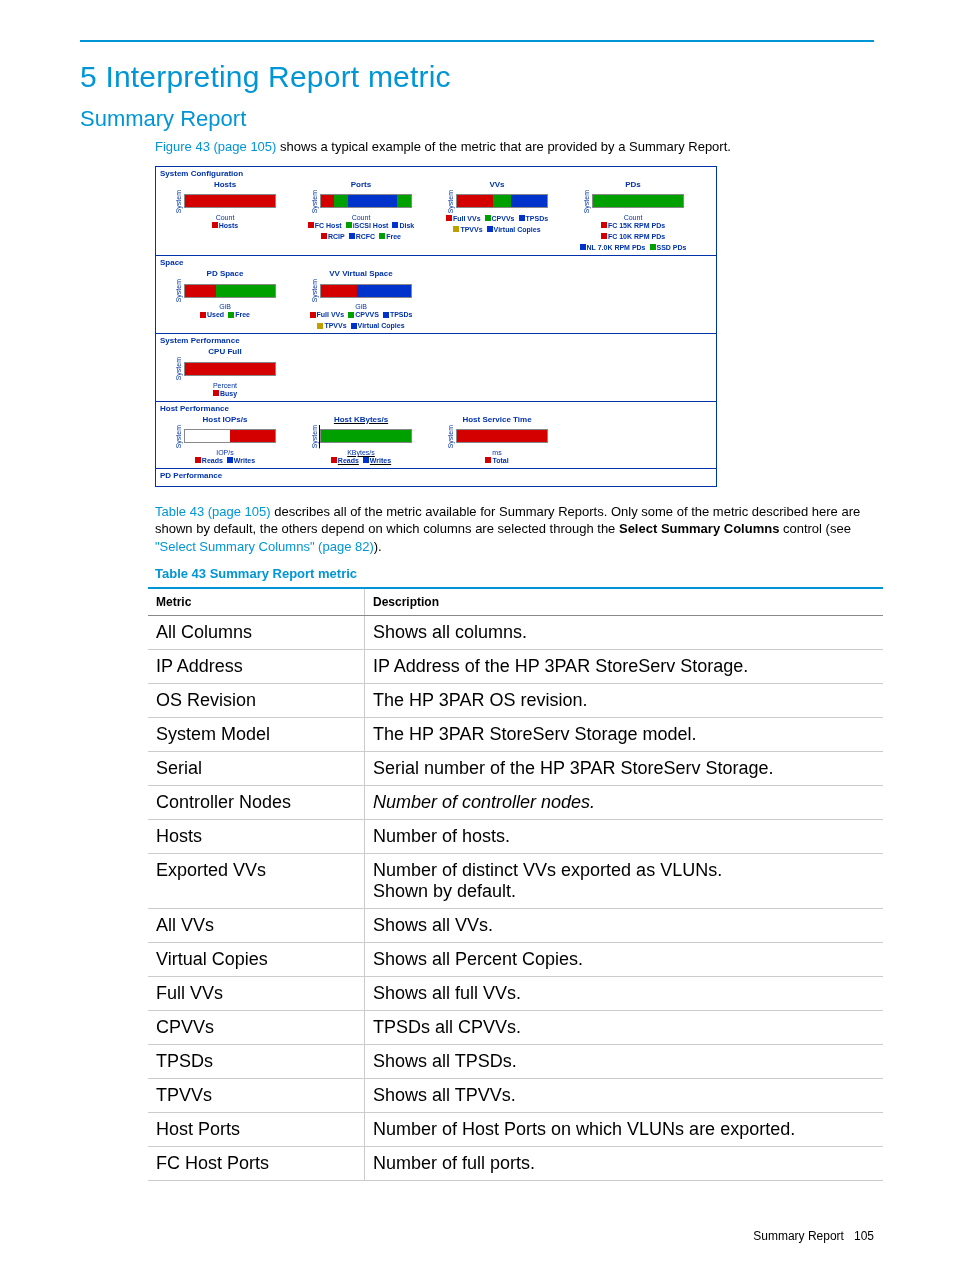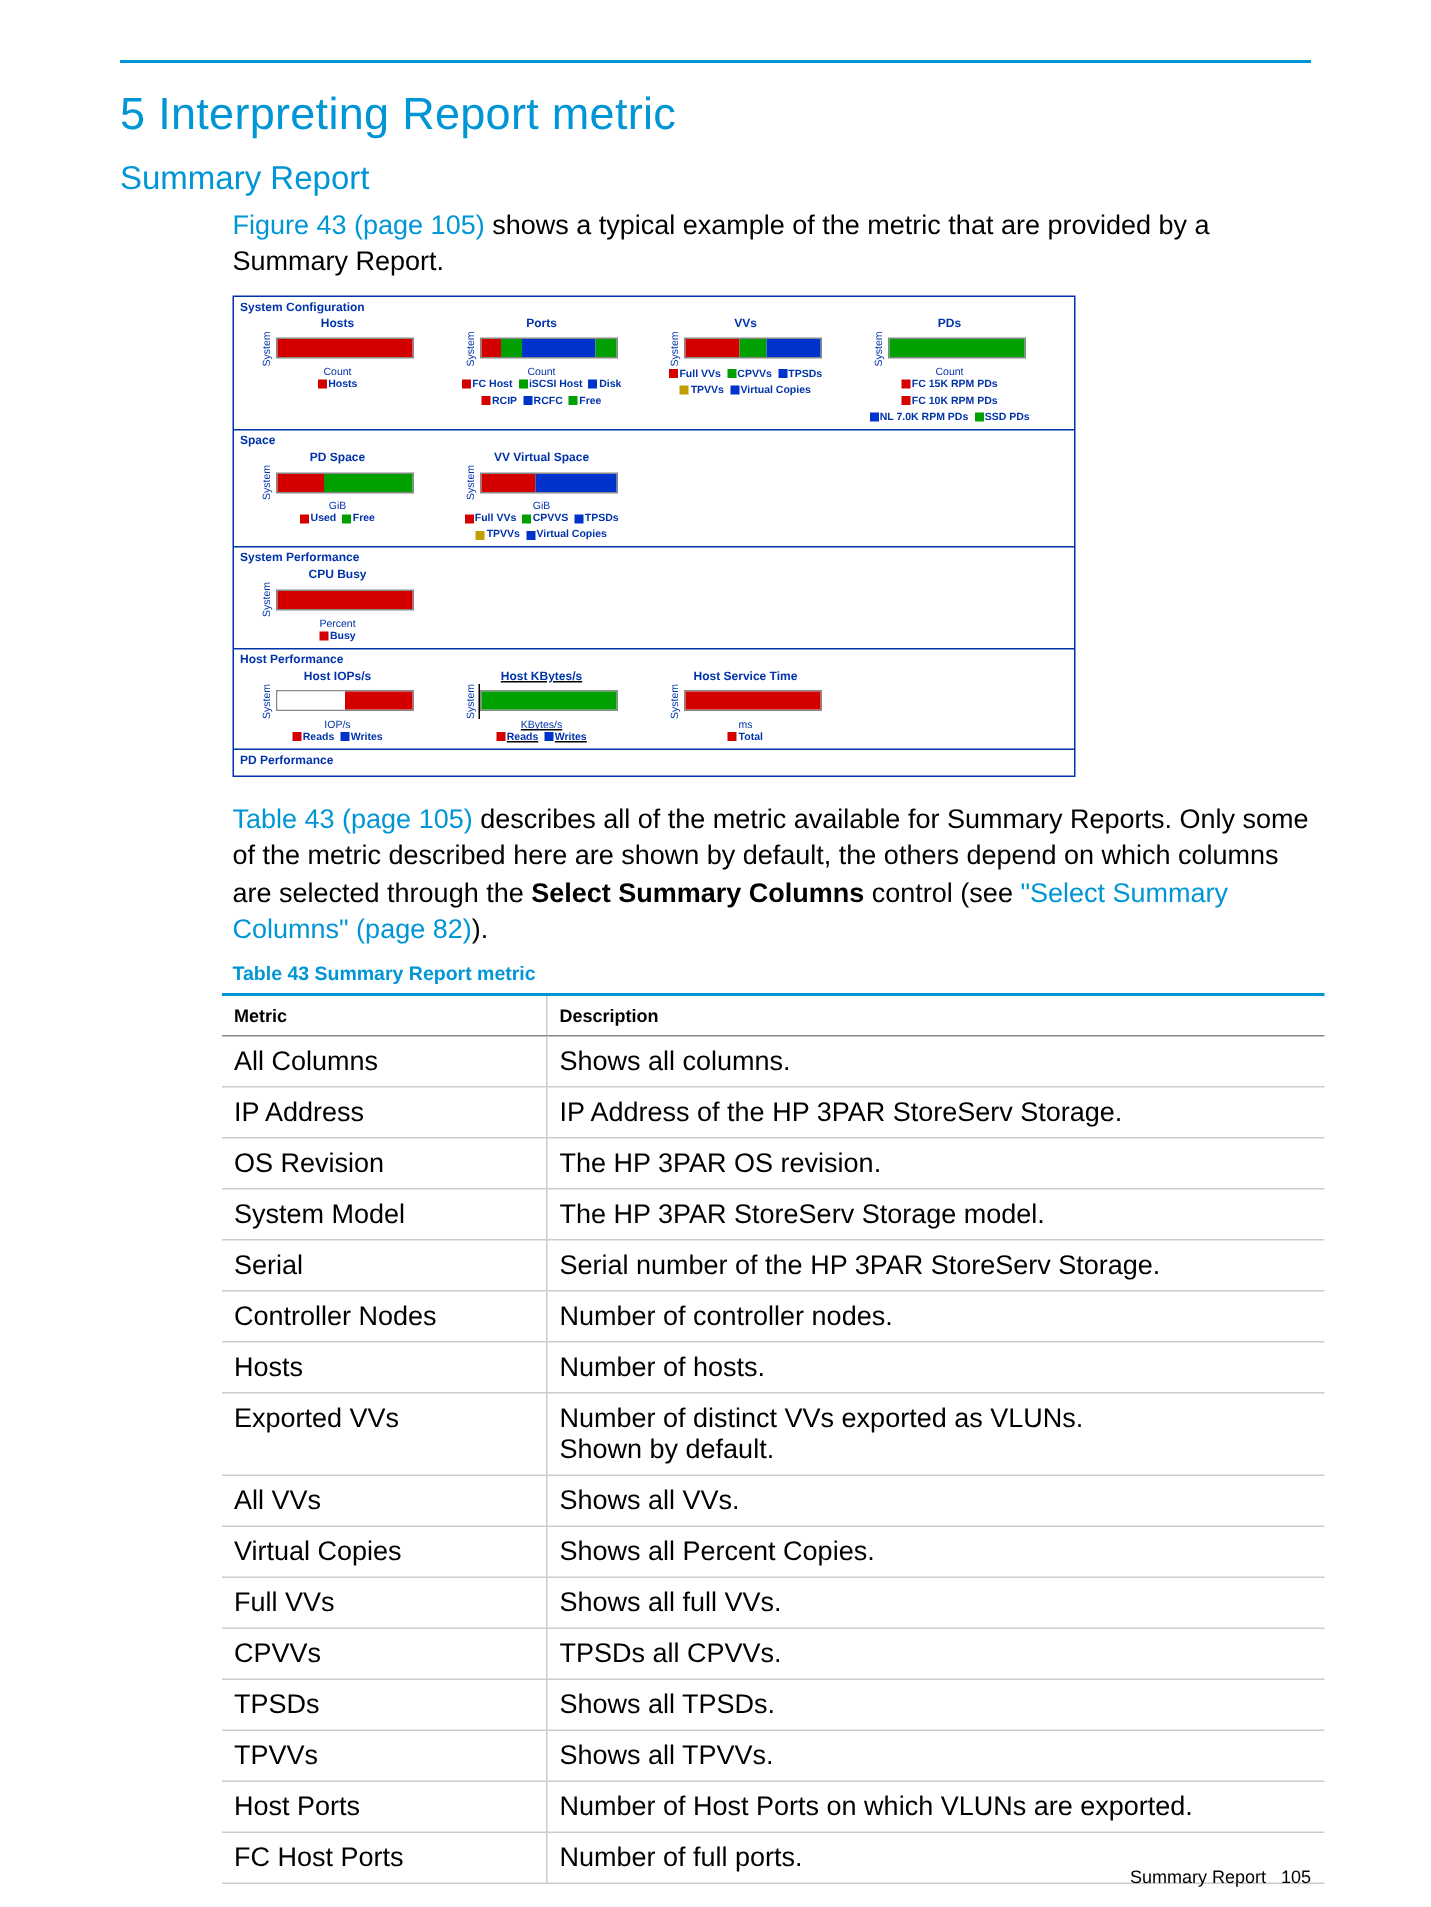--- a/index.html
+++ b/index.html
@@ -29,21 +29,21 @@
     margin: 0 0 12px 0;
     letter-spacing: 0.2px;
   }
   h2.section-title {
     font-weight: 300;
     font-size: 22px;
     color: #0096d6;
     margin: 0 0 6px 0;
   }
   p.body-text {
-    font-size: 18px;
+    font-size: 13px;
     line-height: 1.35;
     margin: 0 0 10px 0;
     padding-left: 75px;
   }
   a.link {
     color: #0096d6;
     text-decoration: none;
     cursor: pointer;
   }
   .caption {
@@ -323,21 +323,21 @@
                 <span>Virtual Copies</span>
               </div>
             </div>
           </div>
         </div>
       </div>
       <div class="fb-section">
         <div class="sect-title">System Performance</div>
         <div class="panels-row">
           <div class="panel" style="width: 130px;">
-            <div class="panel-title">CPU Busy</div>
+            <div class="panel-title">CPU Full</div>
             <div class="panel-wrap">
               <div class="ylabel">System</div>
               <div class="bar-area" style="width: 90px; height: 12px;">
                 <div class="bar-segment" style="width: 100%; background: rgb(212, 0, 0);"></div>
               </div>
             </div>
             <div class="axis-label">Percent</div>
             <div class="legend-row">
               <div class="legend-item">
                 <span class="legend-swatch" style="background: rgb(212, 0, 0);"></span>
@@ -444,21 +444,21 @@
         <tr>
           <td>System Model</td>
           <td style="white-space: pre-line;">The HP 3PAR StoreServ Storage model.</td>
         </tr>
         <tr>
           <td>Serial</td>
           <td style="white-space: pre-line;">Serial number of the HP 3PAR StoreServ Storage.</td>
         </tr>
         <tr>
           <td>Controller Nodes</td>
-          <td style="white-space: pre-line;">Number of controller nodes.</td>
+          <td style="white-space: pre-line; font-style: italic;">Number of controller nodes.</td>
         </tr>
         <tr>
           <td>Hosts</td>
           <td style="white-space: pre-line;">Number of hosts.</td>
         </tr>
         <tr>
           <td>Exported VVs</td>
           <td style="white-space: pre-line;">Number of distinct VVs exported as VLUNs.
 Shown by default.</td>
         </tr>

